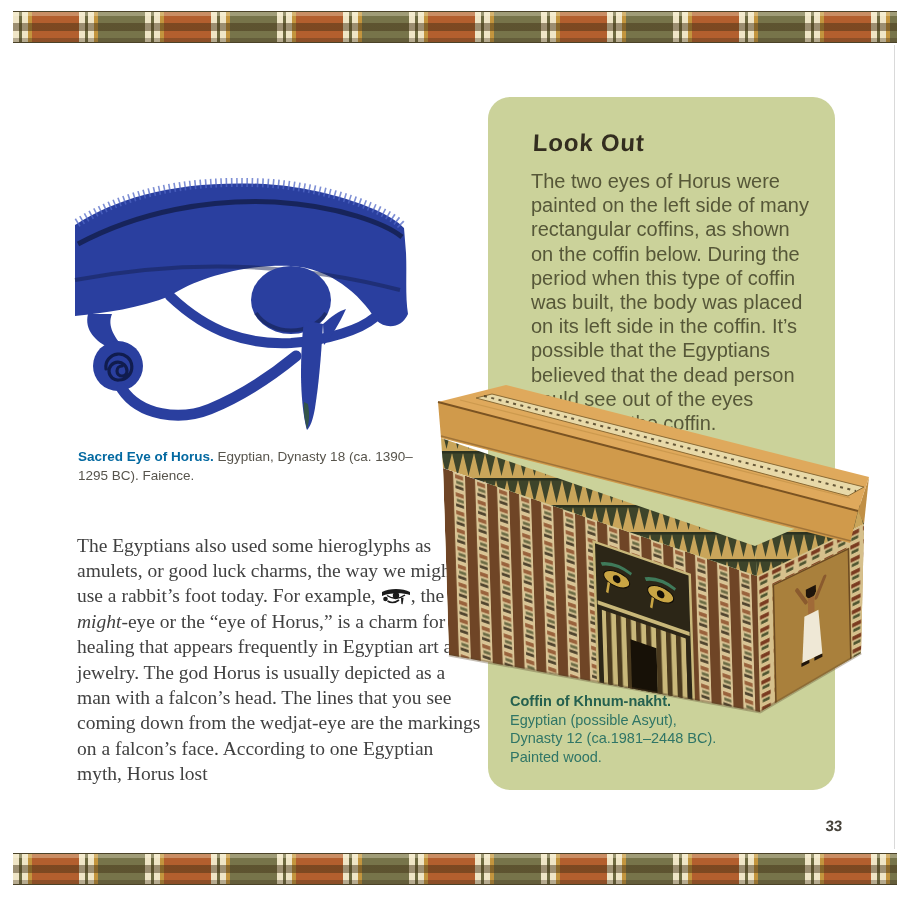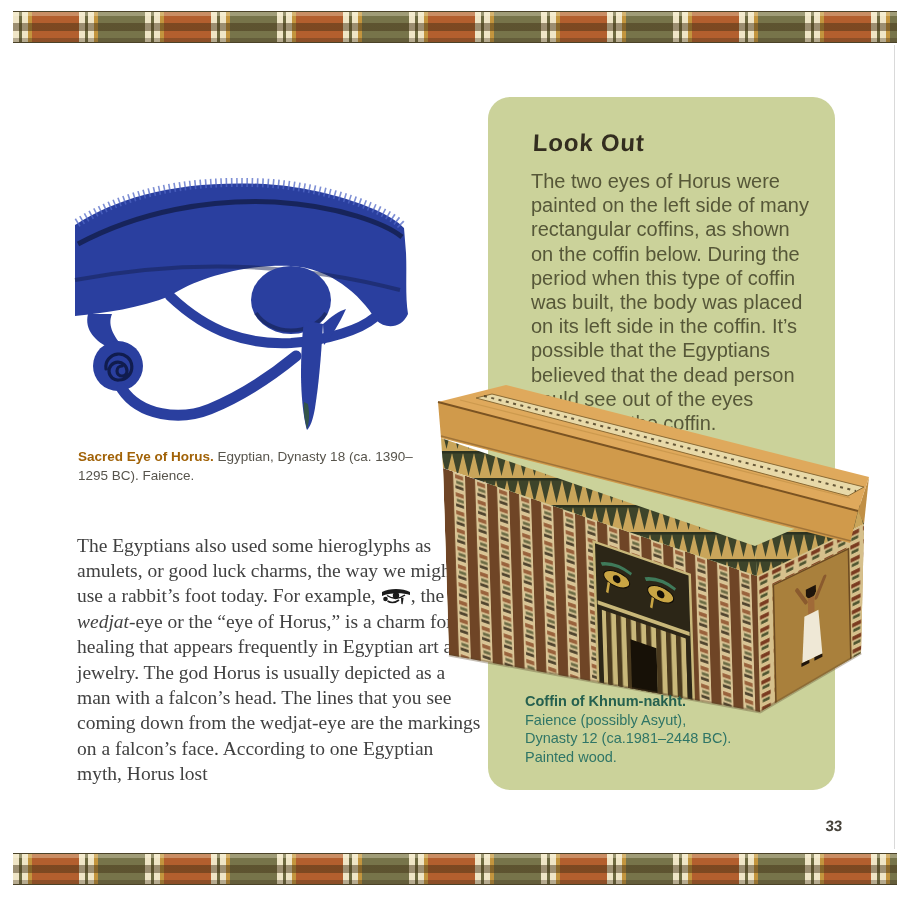--- a/index.html
+++ b/index.html
@@ -27,21 +27,21 @@
   .band-top{top:11px;}
   .band-bottom{top:853px;}
   .page-edge{position:absolute;left:894px;top:45px;width:1px;height:804px;background:#d9d9d9;}
 
   
   .eye-img{position:absolute;left:60px;top:168px;width:360px;height:292px;}
   .fig-caption{
     position:absolute;left:78px;top:447px;width:358px;
     font-size:13.5px;line-height:19px;color:#57544c;
   }
-  .fig-caption b{color:#a16207;}
+  .fig-caption b{color:#0369a1;}
   .body-text{
     position:absolute;left:77px;top:513px;width:404px;
     font-family:"Liberation Serif","DejaVu Serif",serif;
     font-size:19.5px;line-height:25.4px;color:#414141;
   }
   .glyph{display:inline-block;vertical-align:-3px;}
 
   
   .lookout{
     position:absolute;left:488px;top:97px;width:347px;height:693px;
@@ -52,21 +52,21 @@
     font-size:24px;font-weight:700;letter-spacing:.8px;color:#332d1f;
     transform:skewX(-3deg);
   }
   .lookout-body{
     position:absolute;left:43px;top:72px;width:278px;
     font-size:20px;line-height:24.2px;color:#565738;
   }
   
   .coffin-img{position:absolute;left:430px;top:370px;width:460px;height:370px;}
   .coffin-caption{
-    position:absolute;left:525px;top:692px;width:250px;
+    position:absolute;left:510px;top:692px;width:250px;
     font-size:14.5px;line-height:18.5px;color:#2f7566;
   }
   .coffin-caption b{color:#25604f;}
 
   .page-num{
     position:absolute;left:814px;top:817px;width:40px;text-align:center;
     font-size:15px;font-weight:700;color:#47433b;transform:skewX(-4deg);
   }
 </style>
 </head>
@@ -116,21 +116,21 @@
 
 <div class="fig-caption"><b>Sacred Eye of Horus.</b><span> Egyptian, Dynasty 18 (ca. 1390–1295 BC). Faience.</span></div>
 
 <p class="body-text"><span>The Egyptians also used some hieroglyphs as amulets, or good luck charms, the way we might use a rabbit’s foot today. For example, </span><svg class="glyph" width="30" height="18" viewBox="0 0 30 18">
       <path d="M1,5 C8,1 22,1 29,5 L29,8 C22,5.5 8,5.5 1,9 Z" fill="#1c1c1c"></path>
       <circle cx="15" cy="8.5" r="3.2" fill="#1c1c1c"></circle>
       <path d="M6,8.5 Q15,14.5 24,8" fill="none" stroke="#1c1c1c" stroke-width="1.5"></path>
       <circle cx="4.5" cy="12" r="2.3" fill="#1c1c1c"></circle>
       <path d="M6.5,14 Q12,17.5 18,13" fill="none" stroke="#1c1c1c" stroke-width="1.6"></path>
       <path d="M20,10.5 l2.6,0.3 l-1,6.5 l-1.2,-0.2 Z" fill="#1c1c1c"></path>
-    </svg><span>, the </span><i>wedjat</i><span>-eye or the “eye of Horus,” is a charm for healing that appears frequently in Egyptian art and jewelry. The god Horus is usually depicted as a man with a falcon’s head. The lines that you see coming down from the wedjat-eye are the markings on a falcon’s face. According to one Egyptian myth, Horus lost</span></p>
+    </svg><span>, the </span><i>might</i><span>-eye or the “eye of Horus,” is a charm for healing that appears frequently in Egyptian art and jewelry. The god Horus is usually depicted as a man with a falcon’s head. The lines that you see coming down from the wedjat-eye are the markings on a falcon’s face. According to one Egyptian myth, Horus lost</span></p>
 
 <svg class="coffin-img" viewBox="0 0 460 370">
   <defs>
     <pattern id="pcols" width="22" height="18" patternUnits="userSpaceOnUse">
       <rect width="22" height="18" fill="#6f4526"></rect>
       <rect x="10" width="12" height="18" fill="#d9c495"></rect>
       <rect x="12" y="2" width="8" height="4" fill="#8a4a26" opacity="0.8"></rect>
       <rect x="13" y="8" width="7" height="3" fill="#50552f" opacity="0.8"></rect>
       <rect x="12" y="13" width="8" height="3" fill="#2e2414" opacity="0.8"></rect>
     </pattern>
@@ -213,18 +213,18 @@
 
   <polygon points="8,32 428,141 420,173 11,68" fill="#d09a4b"></polygon>
   <path d="M8,32 L428,141" stroke="#7a5322" stroke-width="2" fill="none"></path>
   <path d="M11,66 L421,171" stroke="#8a6230" stroke-width="1.4" opacity="0.7" fill="none"></path>
 
   <path d="M19,285 L330,342 L431,283" stroke="rgba(90,70,40,0.35)" stroke-width="3" fill="none"></path>
 </svg>
 
 <div class="coffin-caption">
   <b>Coffin of Khnum-nakht.</b><br>
-  <span>Faience (possibly Asyut),</span><br>
+  <span>Egyptian (possible Asyut),</span><br>
   <span>Dynasty 12 (ca.1981–2448 BC).</span><br>
   <span>Painted wood.</span>
 </div>
 
 <div class="page-num">33</div>
 
 </body></html>

